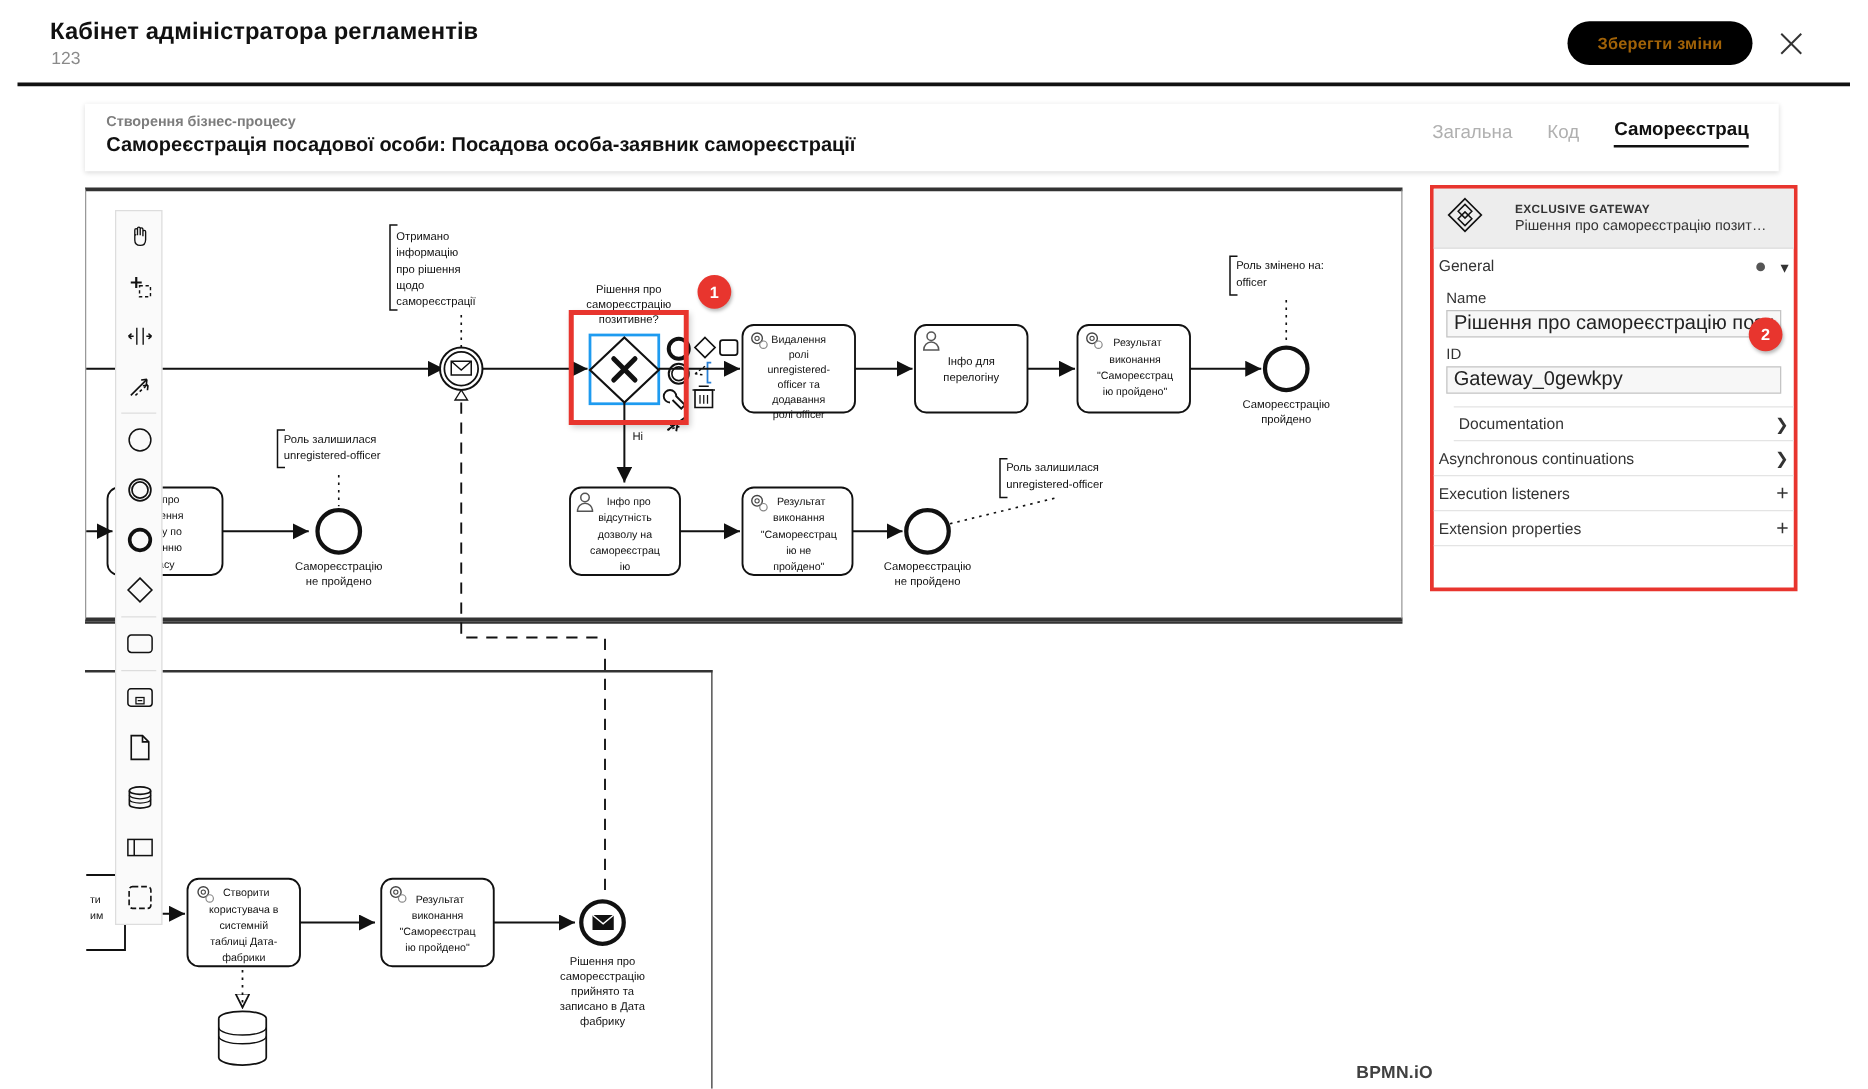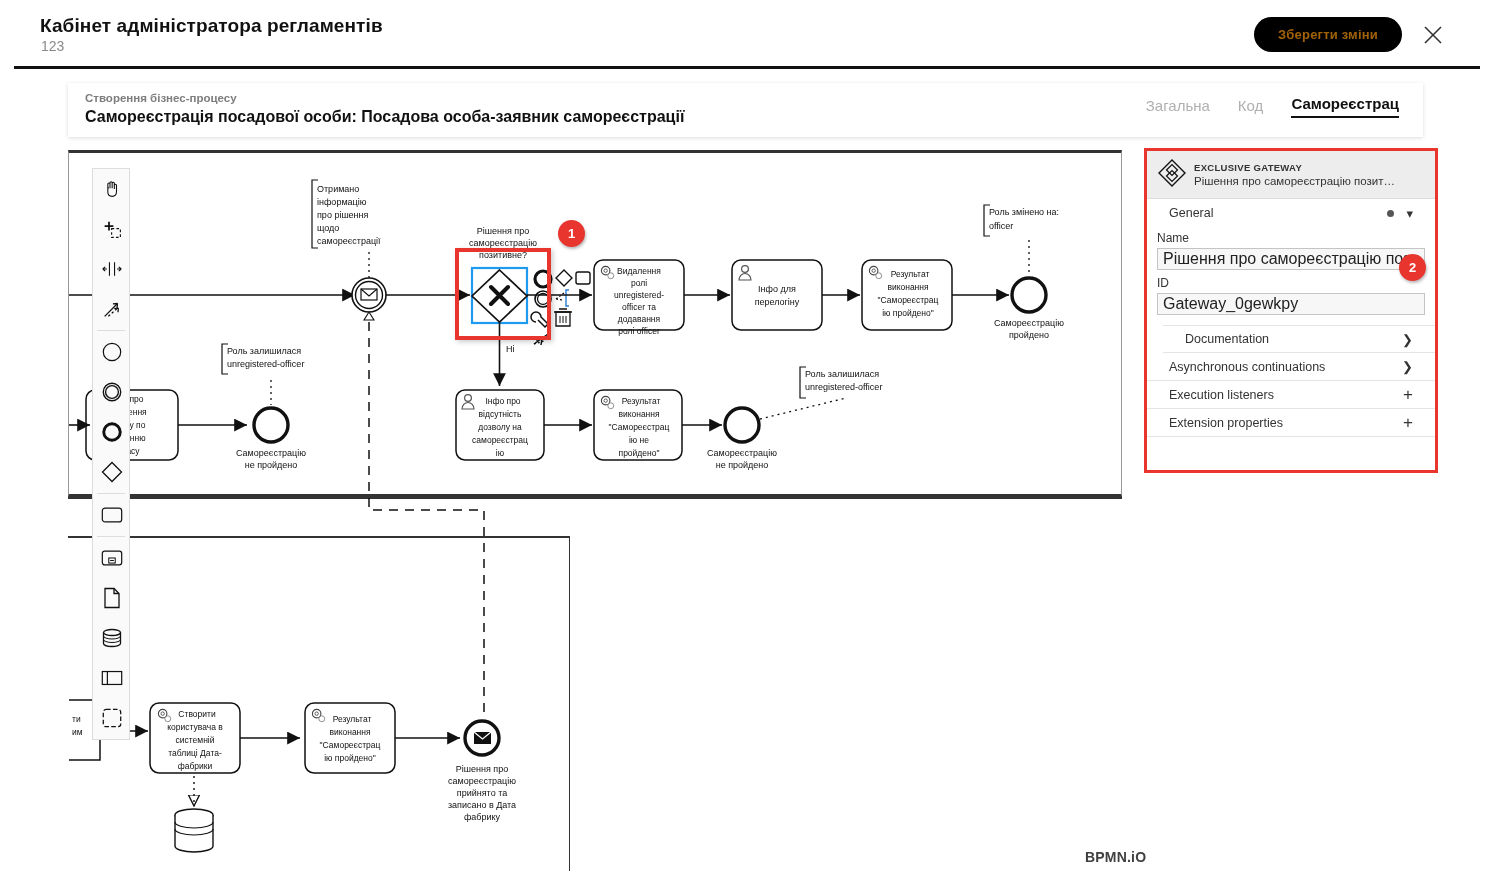--- a/index.html
+++ b/index.html
@@ -88,26 +88,26 @@
 
   
   .props-wrap {
     position: absolute; left: 1144px; top: 148px; width: 294px; height: 325px;
     border: 3px solid #e8352e; background: #fff; z-index: 30;
   }
   .props-head {
     position: relative; height: 48px; background: #ededed; display: flex; align-items: center;
     padding-left: 10px; border-bottom: 1px solid #ddd;
   }
-  .props-head-txt { margin-left: 7px; }
+  .props-head-txt { margin-left: 25px; }
   .props-kind { font-size: 9.5px; font-weight: 700; color: #333; letter-spacing: .3px; }
   .props-name-sub { font-size: 11.5px; color: #333; margin-top: 2px; max-width: 215px; white-space: nowrap; overflow: hidden; }
   .grp-row {
     height: 28px; display: flex; align-items: center; justify-content: space-between;
-    padding: 0 22px; font-size: 12.5px; color: #333; border-bottom: 1px solid #e4e4e4;
+    padding: 0 4px; font-size: 12.5px; color: #333; border-bottom: 1px solid #e4e4e4;
     cursor: pointer;
   }
   .grp-row.general { border-bottom: none; }
   .grp-right { display: flex; align-items: center; gap: 12px; }
   .dot { width: 7px; height: 7px; border-radius: 50%; background: #555; }
   .field { padding: 4px 10px 2px 10px; }
   .field-label { font-size: 12px; color: #333; margin-bottom: 3px; }
   .field-input {
     width: 100%; height: 22px; border: 1px solid #c4c4c4; background: #f7f7f7;
     font-size: 16px; color: #222; padding: 0 5px; font-family: "Liberation Sans", sans-serif;

